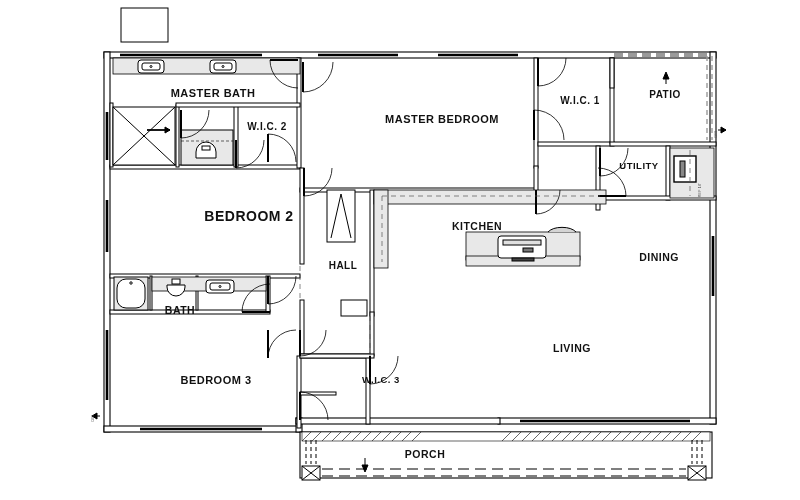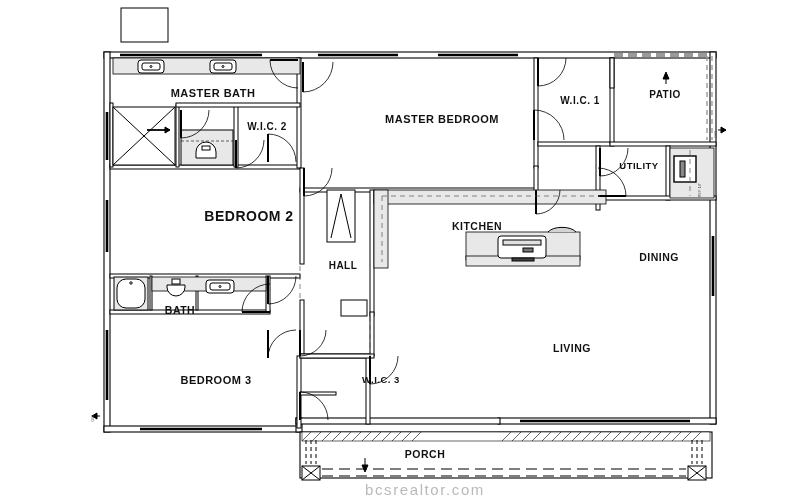--- a/index.html
+++ b/index.html
@@ -360,15 +360,14 @@
 <div class="rlabel" style="left:572px;top:348px;font-size:10.5px;">LIVING</div>
 <div class="rlabel" style="left:180px;top:310px;font-size:10.5px;">BATH</div>
 <div class="rlabel" style="left:216px;top:380px;font-size:11px;">BEDROOM 3</div>
 <div class="rlabel" style="left:349px;top:379px;font-size:9.5px;margin-left:32px;">W.I.C. 3</div>
 <div class="rlabel" style="left:425px;top:454px;font-size:10.5px;">PORCH</div>
 
 <div class="vdim" style="left:716px;top:134px;">DIM</div>
 <div class="vdim" style="left:700px;top:190px;">REF 18'</div>
 <div class="vdim" style="left:93px;top:418px;">DIM</div>
 
-<div class="wm" style="left:425px;top:489px;">bcsrealtor.com</div>
 
 </div>
 
 </body></html>

